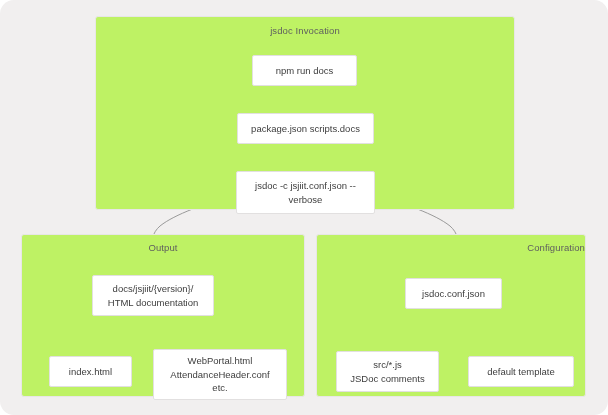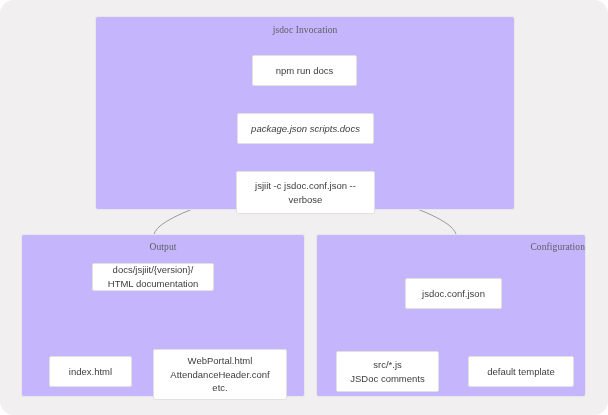--- a/index.html
+++ b/index.html
@@ -25,25 +25,24 @@
   svg#edges {
     position: absolute;
     left: 0;
     top: 0;
     width: 608px;
     height: 415px;
     pointer-events: none;
   }
   .cluster {
     position: absolute;
-    background: #c4b5fd;
+    background: #bef264;
     border: 1px solid #e8e6e6;
     border-radius: 3px;
     box-sizing: border-box;
-    font-family: Liberation Serif, serif;
   }
   .cluster-label {
     position: absolute;
     left: 0;
     right: 0;
     text-align: center;
     font-size: 9.5px;
     color: #5f5f5f;
     letter-spacing: 0.1px;
     white-space: nowrap;
@@ -107,34 +106,34 @@
   <div class="cluster" style="left:316px; top:234px; width:270px; height:163px;">
     <div class="cluster-label" style="top:7px;text-align:right;">Configuration</div>
   </div>
 
   <div class="node" style="left:252px; top:35px; width:105px; height:31px;">
     <span class="lines">
       <span>npm run docs</span>
     </span>
   </div>
 
-  <div class="node" style="left:237px; top:93px; width:137px; height:31px;font-style:italic;">
+  <div class="node" style="left:237px; top:93px; width:137px; height:31px;">
     <span class="lines">
       <span>package.json scripts.docs</span>
     </span>
   </div>
 
   <div class="node" style="left:236px; top:151px; width:139px; height:43px;">
     <span class="lines">
-      <span>jsjiit -c jsdoc.conf.json --</span>
+      <span>jsdoc -c jsjiit.conf.json --</span>
       <span>verbose</span>
     </span>
   </div>
 
-  <div class="node" style="left:92px; top:243px; width:122px; height:28px;">
+  <div class="node" style="left:92px; top:255px; width:122px; height:41px;">
     <span class="lines">
       <span>docs/jsjiit/{version}/</span>
       <span>HTML documentation</span>
     </span>
   </div>
 
   <div class="node" style="left:49px; top:336px; width:83px; height:31px;">
     <span class="lines">
       <span>index.html</span>
     </span>

